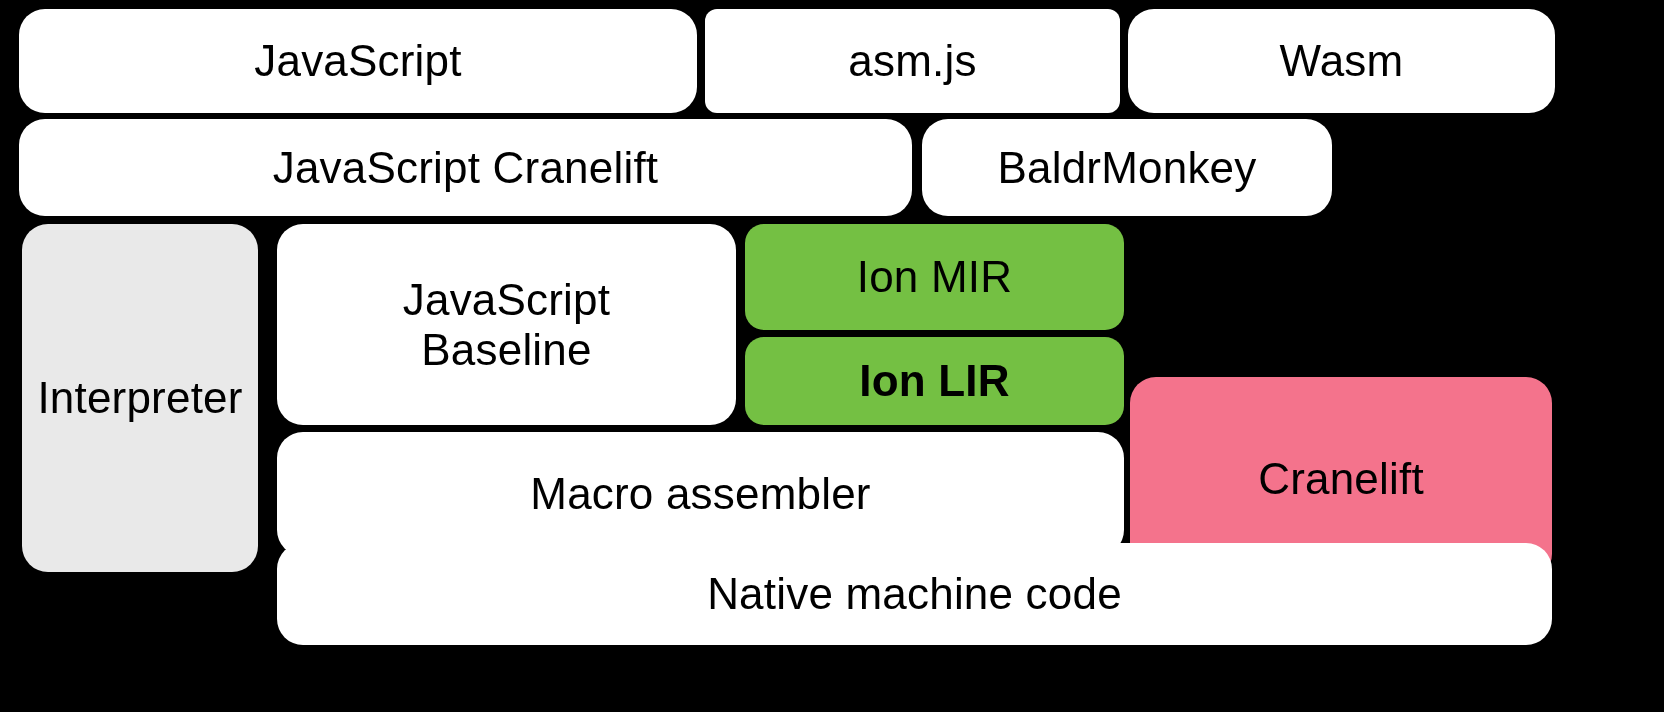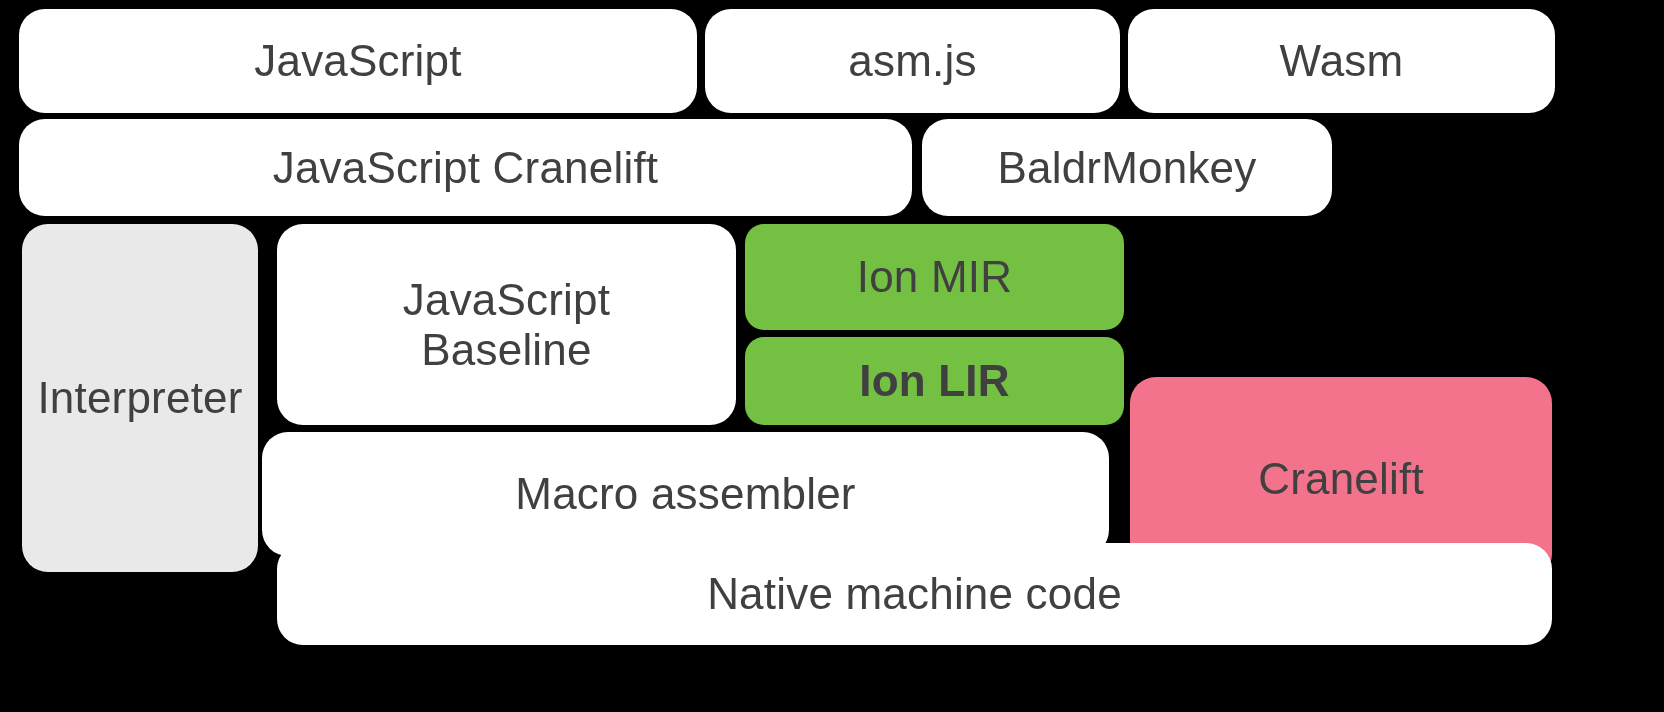--- a/index.html
+++ b/index.html
@@ -16,56 +16,56 @@
     font-family: "Liberation Sans", sans-serif;
   }
   .node {
     position: absolute;
     box-sizing: border-box;
     display: flex;
     align-items: center;
     justify-content: center;
     text-align: center;
     border-radius: 26px;
-    color: #404040;
+    color: #000000;
     font-size: 44px;
     line-height: 1.12;
     font-weight: 400;
     letter-spacing: 0.2px;
     white-space: pre-line;
     padding: 2px 10px;
   }
   .fill-white { background: #ffffff; }
   .fill-gray  { background: #e9e9e9; }
   .fill-green { background: #74c043; border-radius: 19px; }
   .fill-pink  { background: #f4738c; }
 </style>
 </head>
 <body>
 
 <div id="stage">
 
   <div class="node fill-white" style="left:19px;  top:9px;   width:678px;  height:104px;">JavaScript</div>
 
-  <div class="node fill-white" style="left:705px; top:9px;   width:415px;  height:104px;">asm.js</div>
+  <div class="node fill-white" style="left:705px; top:9px;   width:415px;  height:104px;border-radius:12px;">asm.js</div>
 
   <div class="node fill-white" style="left:1128px;top:9px;   width:427px;  height:104px;">Wasm</div>
 
   <div class="node fill-white" style="left:19px;  top:119px; width:893px;  height:97px;">JavaScript Cranelift</div>
 
   <div class="node fill-white" style="left:922px; top:119px; width:410px;  height:97px;text-align:right;">BaldrMonkey</div>
 
   <div class="node fill-gray" style="left:22px;  top:224px; width:236px;  height:348px;">Interpreter</div>
 
   <div class="node fill-white" style="left:277px; top:224px; width:459px;  height:201px;">JavaScript
 Baseline</div>
 
   <div class="node fill-green" style="left:745px; top:224px; width:379px;  height:106px;">Ion MIR</div>
 
   <div class="node fill-green" style="left:745px; top:337px; width:379px;  height:88px;font-weight:bold;">Ion LIR</div>
 
   <div class="node fill-pink" style="left:1130px;top:333px; width:422px;  height:203px;margin-top:44px;">Cranelift</div>
 
-  <div class="node fill-white" style="left:262px; top:432px; width:847px;  height:124px;">Macro assembler</div>
+  <div class="node fill-white" style="left:277px; top:432px; width:847px;  height:124px;">Macro assembler</div>
 
   <div class="node fill-white" style="left:277px; top:543px; width:1275px; height:102px;text-align:center;">Native machine code</div>
 
 </div>
 
 </body></html>

